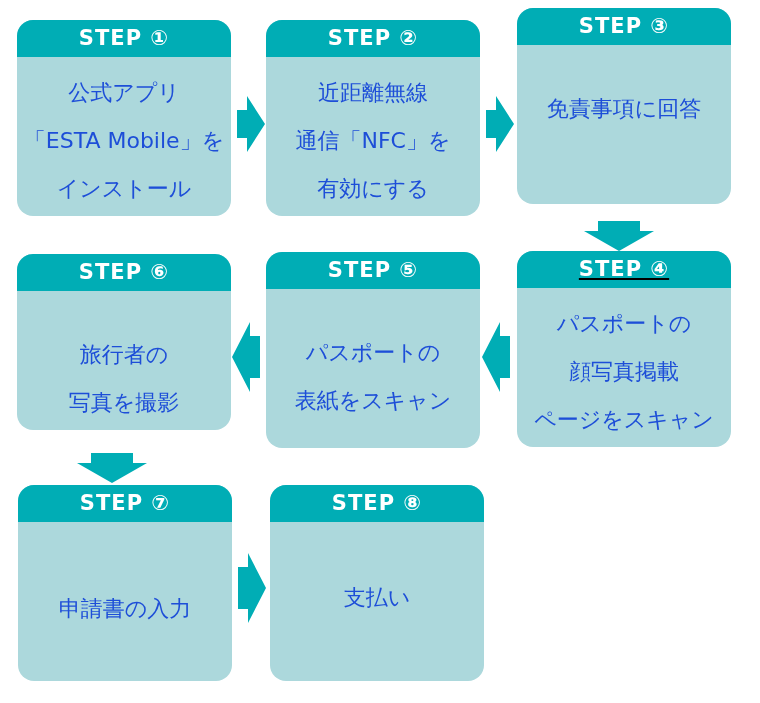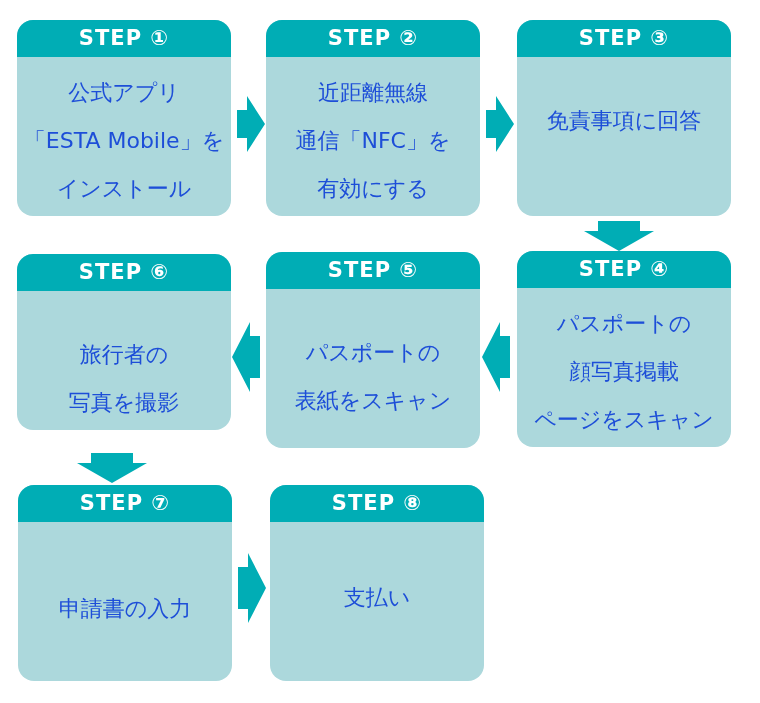--- a/index.html
+++ b/index.html
@@ -43,21 +43,21 @@
     <div class="line">有効にする</div>
   </div>
 </div>
 
 <div class="arrow" style="left:486px; top:96px;">
   <svg width="28" height="56" viewBox="0 0 28 56">
     <polygon points="0,14 10,14 10,0 28,28 10,56 10,42 0,42" fill="#00adb5"></polygon>
   </svg>
 </div>
 
-<div class="card" style="left:517px; top:20px; height:196px;">
+<div class="card" style="left:517px; top:8px; height:196px;">
   <div class="head">STEP ③</div>
   <div class="body" style="padding-top:40px;border-radius:21px;">
     <div class="line">免責事項に回答</div>
   </div>
 </div>
 
 <div class="arrow" style="left:584px; top:221px;">
   <svg width="70" height="30" viewBox="0 0 70 30">
     <polygon points="14,0 56,0 56,10 70,10 35,30 0,10 14,10" fill="#00adb5"></polygon>
   </svg>
@@ -84,21 +84,21 @@
     <div class="line">表紙をスキャン</div>
   </div>
 </div>
 
 <div class="arrow" style="left:482px; top:322px;">
   <svg width="28" height="70" viewBox="0 0 28 70">
     <polygon points="28,14 18,14 18,0 0,35 18,70 18,56 28,56" fill="#00adb5"></polygon>
   </svg>
 </div>
 
-<div class="card" style="left:517px; top:251px; height:196px;">
+<div class="card" style="left:517px; top:251px; height:196px;text-decoration:underline;">
   <div class="head">STEP ④</div>
   <div class="body" style="padding-top:12px;">
     <div class="line">パスポートの</div>
     <div class="line">顔写真掲載</div>
     <div class="line">ページをスキャン</div>
   </div>
 </div>
 
 <div class="arrow" style="left:77px; top:453px;">
   <svg width="70" height="30" viewBox="0 0 70 30">

